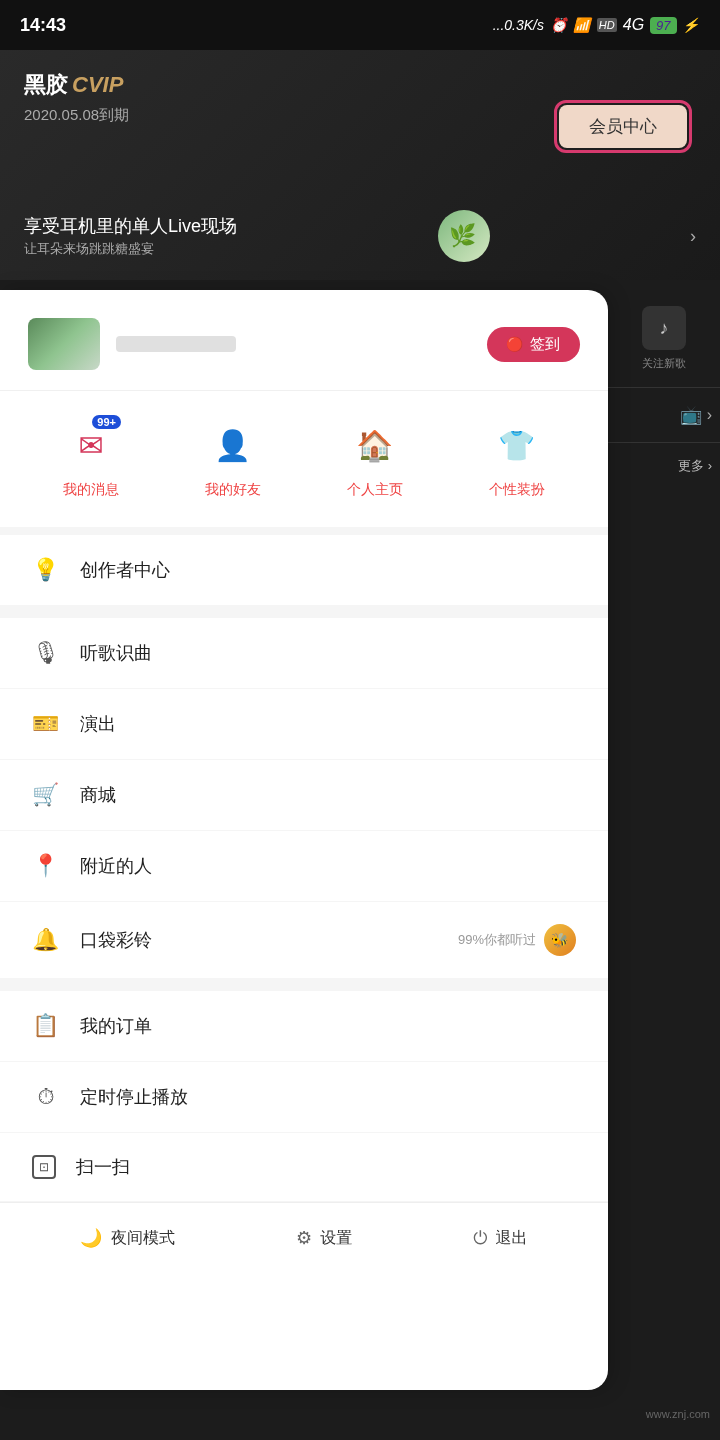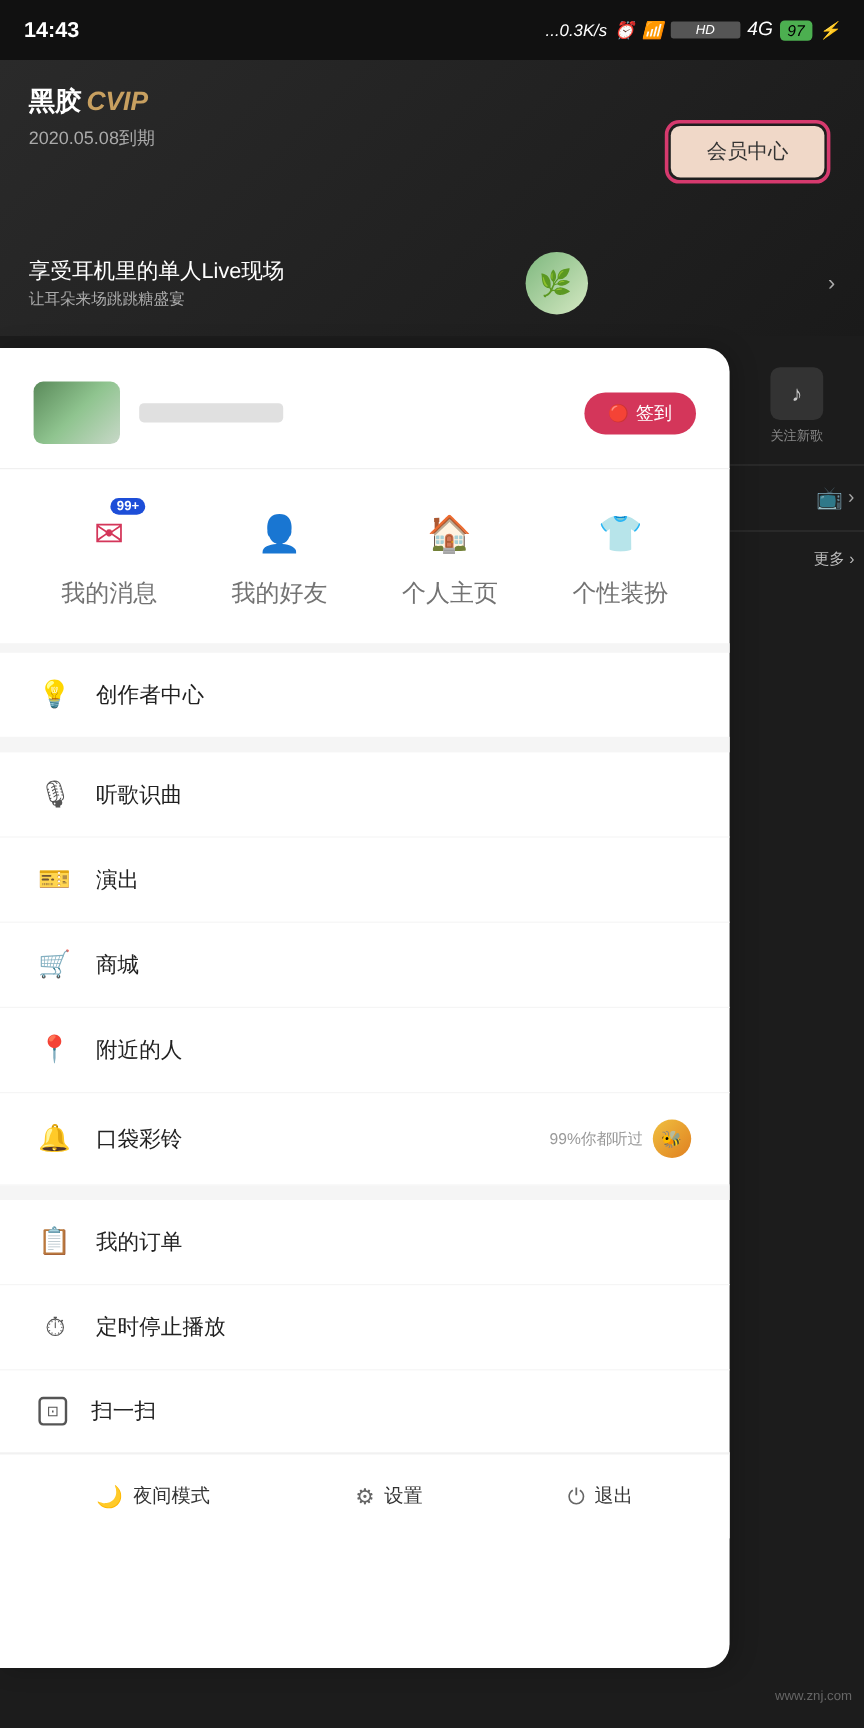--- a/index.html
+++ b/index.html
@@ -208,22 +208,22 @@
       top: -4px;
       right: -4px;
       background: #1d4ed8;
       color: #fff;
       font-size: 11px;
       border-radius: 10px;
       padding: 1px 5px;
       font-weight: 600;
     }
     .quick-action-label {
-      font-size: 20px;
-      color: #737373;
+      font-size: 14px;
+      color: #ef4444;
     }
 
     
     .menu-section {
       padding: 0;
     }
     .menu-item {
       display: flex;
       align-items: center;
       padding: 22px 32px;
@@ -339,23 +339,23 @@
 <body>
 
 <div class="bg-app">
 
   <div class="status-bar">
     <span class="status-time">14:43</span>
     <div class="status-right">
       <span>...0.3K/s</span>
       <span>⏰</span>
       <span>📶</span>
-      <span style="font-size:11px;background:#555;color:#fff;padding:1px 21px;border-radius:2px;">HD</span>
+      <span style="font-size:11px;background:#555;color:#fff;padding:1px 2px;border-radius:2px;">HD</span>
       <span style="font-size:16px;">4G</span>
-      <span style="font-size:13px;background:#4caf50;color:#000000;padding:1px 6px;border-radius:4px;">97</span>
+      <span style="font-size:13px;background:#4caf50;color:#4c1d95;padding:1px 6px;border-radius:4px;">97</span>
       <span>⚡</span>
     </div>
   </div>
 
   <div class="vip-banner">
     <div class="vip-title">
       <span>黑胶</span>
       <span style="color:#c8a060;font-style:italic;">CVIP</span>
     </div>
     <div class="vip-subtitle">2020.05.08到期</div>

